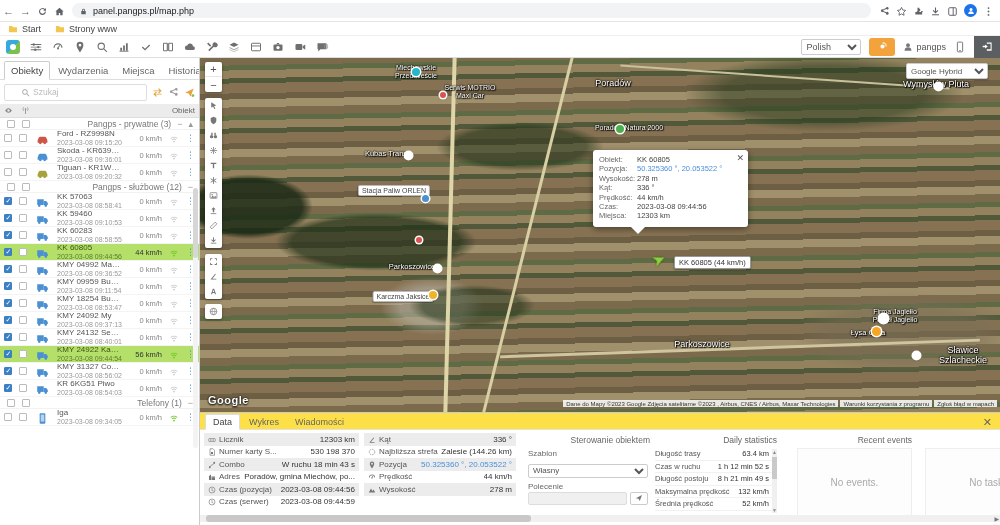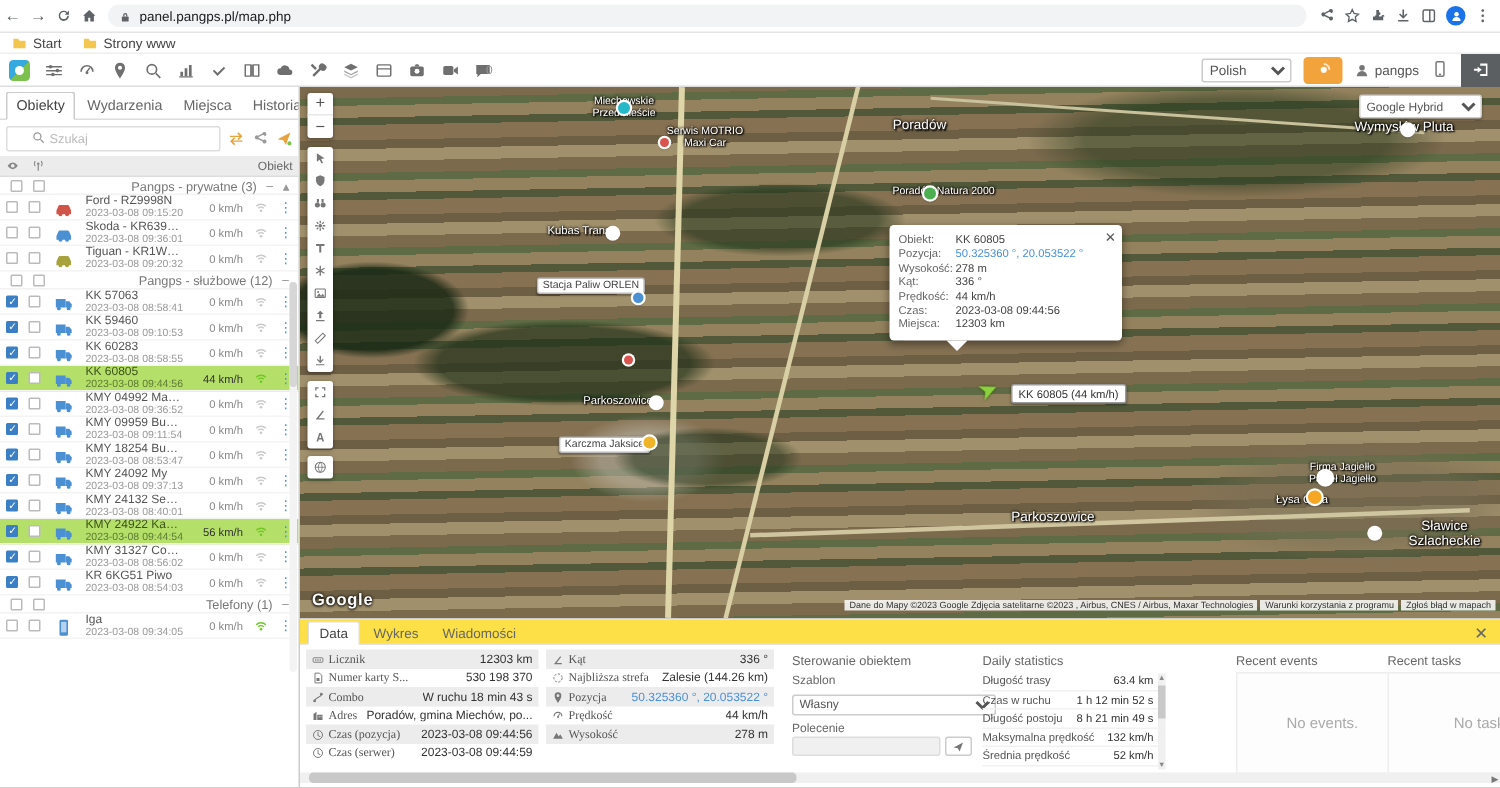--- a/index.html
+++ b/index.html
@@ -118,27 +118,27 @@
   
   #bottom { position:absolute; left:200px; top:412px; width:800px; height:113px; background:#fff; border-top:1px solid #ccc; overflow:hidden; }
   #btabs { height:17px; display:flex; align-items:flex-end; gap:2px; padding-left:5px; border-bottom:1px solid #e2e2e2; background:#fde047; }
   .btab { font-size:9px; color:#666; padding:2px 7px; cursor:pointer; }
   .btab.active { background:#fff; border:1px solid #ddd; border-bottom-color:#fff; border-radius:2px 2px 0 0; margin-bottom:-1px; color:#444; }
   #bclose { position:absolute; right:8px; top:3px; font-size:11px; color:#666; cursor:pointer; }
   .kv-col { position:absolute; top:20px; }
   .kv { display:flex; align-items:center; height:12.5px; padding:0 4px; font-size:8px; }
   .kv:nth-child(odd) { background:#ececec; }
   .kv .ic { font-size:8px; color:#777; flex:none; }
-  .kv .lbl { color:#555; margin-left:3px; white-space:nowrap;font-family:Liberation Serif, serif; }
+  .kv .lbl { color:#555; margin-left:3px; white-space:nowrap; }
   .kv .val { margin-left:auto; color:#333; white-space:nowrap; overflow:hidden; }
   .kv .val.link { color:#4a90d9; cursor:pointer; }
-  .panel-title { font-size:8.5px; color:#666; margin-bottom:3px; }
+  .panel-title { font-size:8.5px; color:#666; margin-bottom:3px;text-align:right; }
   #ctrl-col { position:absolute; left:328px; top:22px; width:122px; }
   #ctrl-col label { display:block; font-size:8px; color:#666; margin:4px 0 1px; }
-  #tpl-select { width:136px; height:14px; font-size:8px; color:#555; border:1px solid #ccc; border-radius:2px; background:#fff; }
+  #tpl-select { width:120px; height:14px; font-size:8px; color:#555; border:1px solid #ccc; border-radius:2px; background:#fff; }
   #cmd-row { display:flex; gap:3px; align-items:center; }
   #cmd-input { width:99px; height:13px; border:1px solid #ddd; background:#f0f0f0; border-radius:2px; font-size:8px; padding:0 3px; font-family:"Liberation Sans",sans-serif; }
   #cmd-send { width:18px; height:13px; border:1px solid #ccc; background:#fff; border-radius:2px; display:flex; align-items:center; justify-content:center; cursor:pointer; }
   #cmd-send .ic { font-size:8px; color:#777; }
   #daily-col { position:absolute; left:455px; top:22px; width:122px; }
   .ds-row { display:flex; align-items:center; height:12.5px; font-size:7.5px; border-bottom:1px solid #f1f1f1; padding-right:8px; }
   .ds-row .lbl { color:#555; white-space:nowrap; }
   .ds-row .val { margin-left:auto; color:#333; white-space:nowrap; }
   #ds-scroll { position:absolute; right:0; top:14px; width:5px; height:64px; background:#f0f0f0; }
   #ds-scroll .thumb { position:absolute; top:8px; width:5px; height:22px; background:#c9c9c9; }
@@ -1059,21 +1059,21 @@
             <span class="val">52 km/h</span>
           </div>
         </div>
       <div id="ds-scroll">
           <span class="ar" style="top:0">▲</span>
           <div class="thumb"></div>
           <span class="ar" style="bottom:0">▼</span>
         </div>
     </div>
 
-    <div class="empty-col" style="left:624px;width:115px">
+    <div class="empty-col" style="left:597px;width:115px">
       <div class="panel-title">Recent events</div>
       <div class="empty-box">No events.</div>
     </div>
     <div class="empty-col" style="left:725px;width:130px">
       <div class="panel-title">Recent tasks</div>
       <div class="empty-box">No tasks.</div>
     </div>
 
     <div id="hscroll">
         <div class="thumb"></div>

